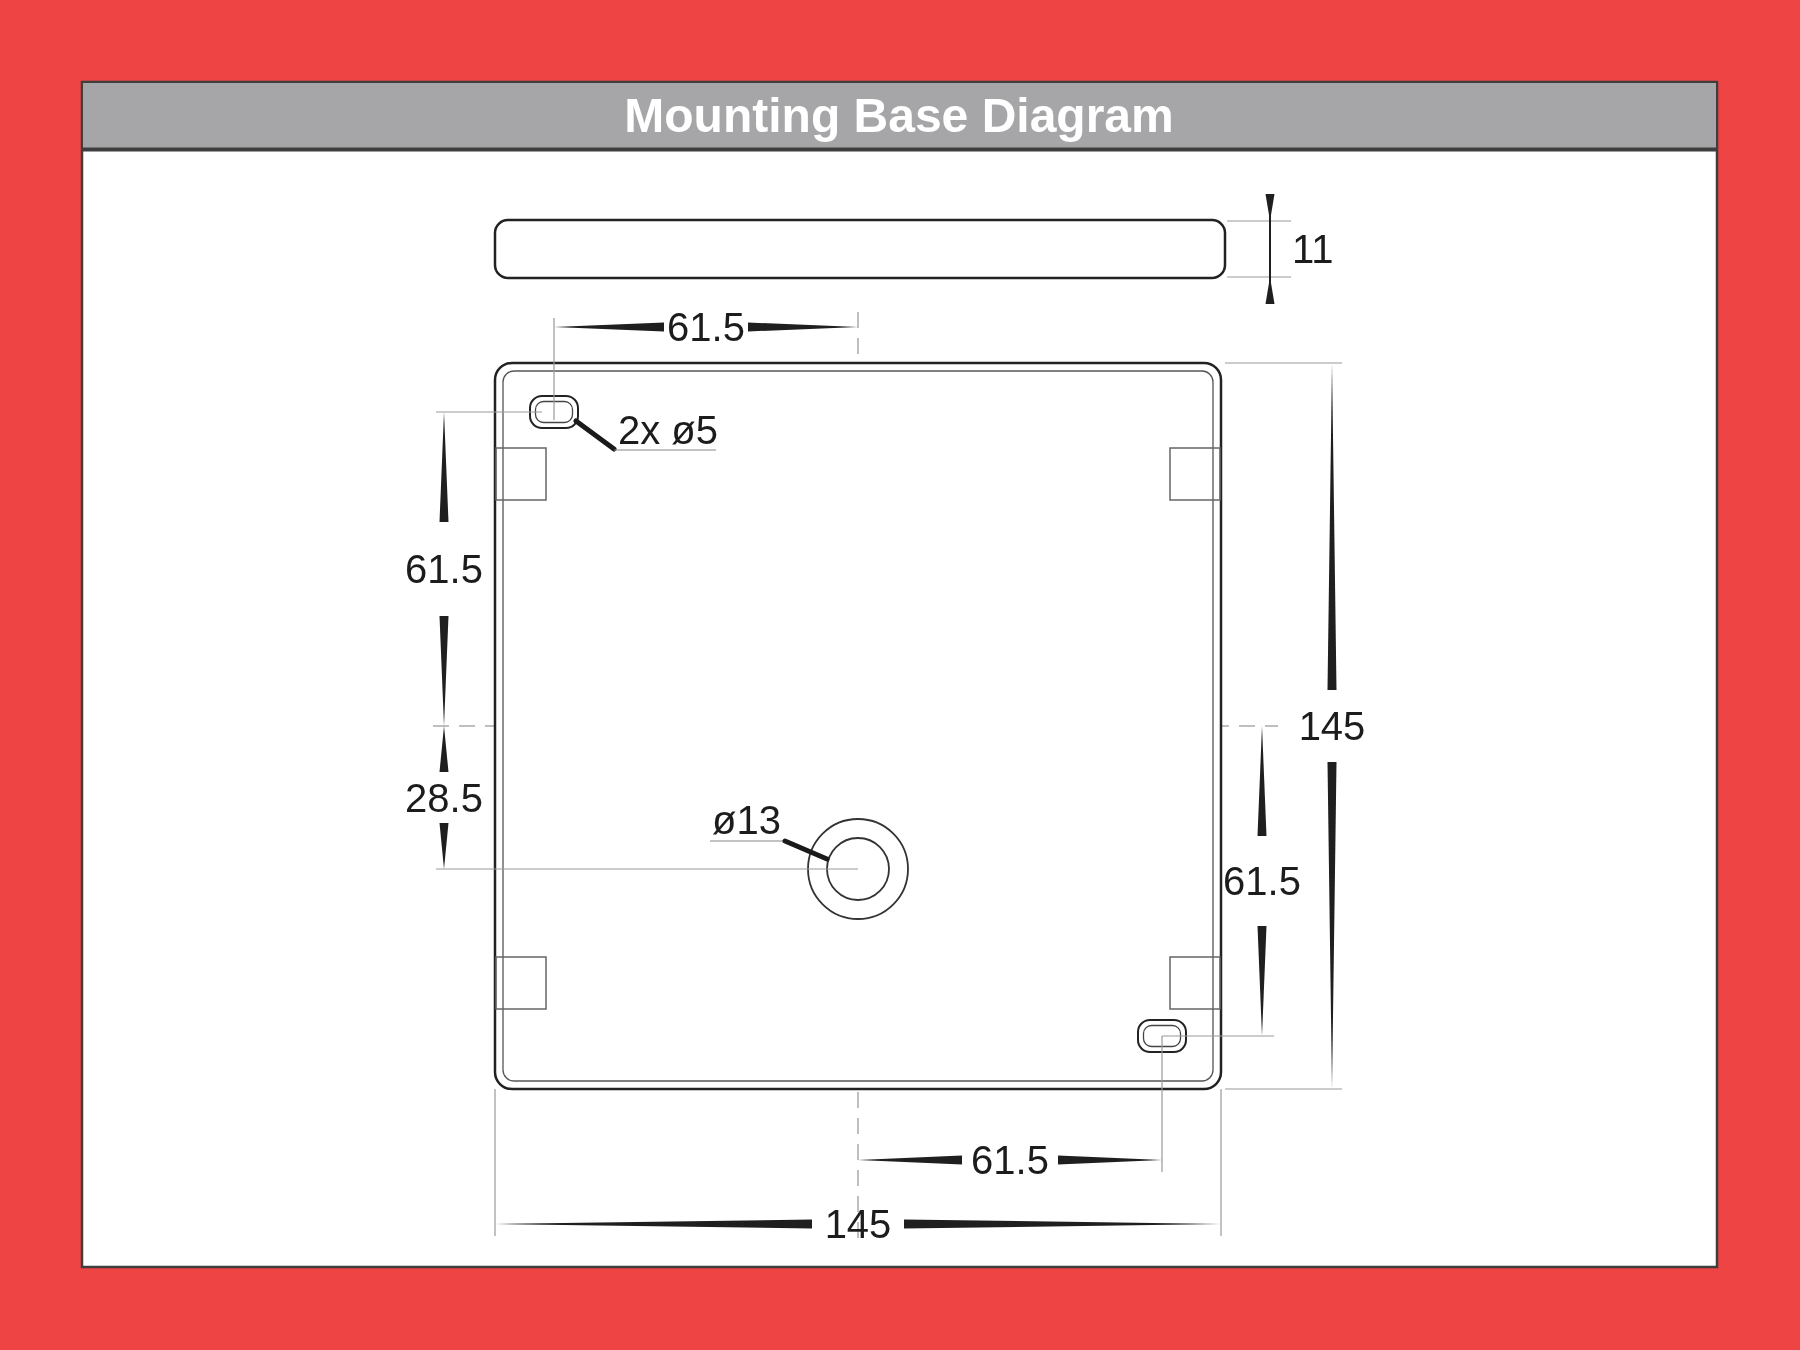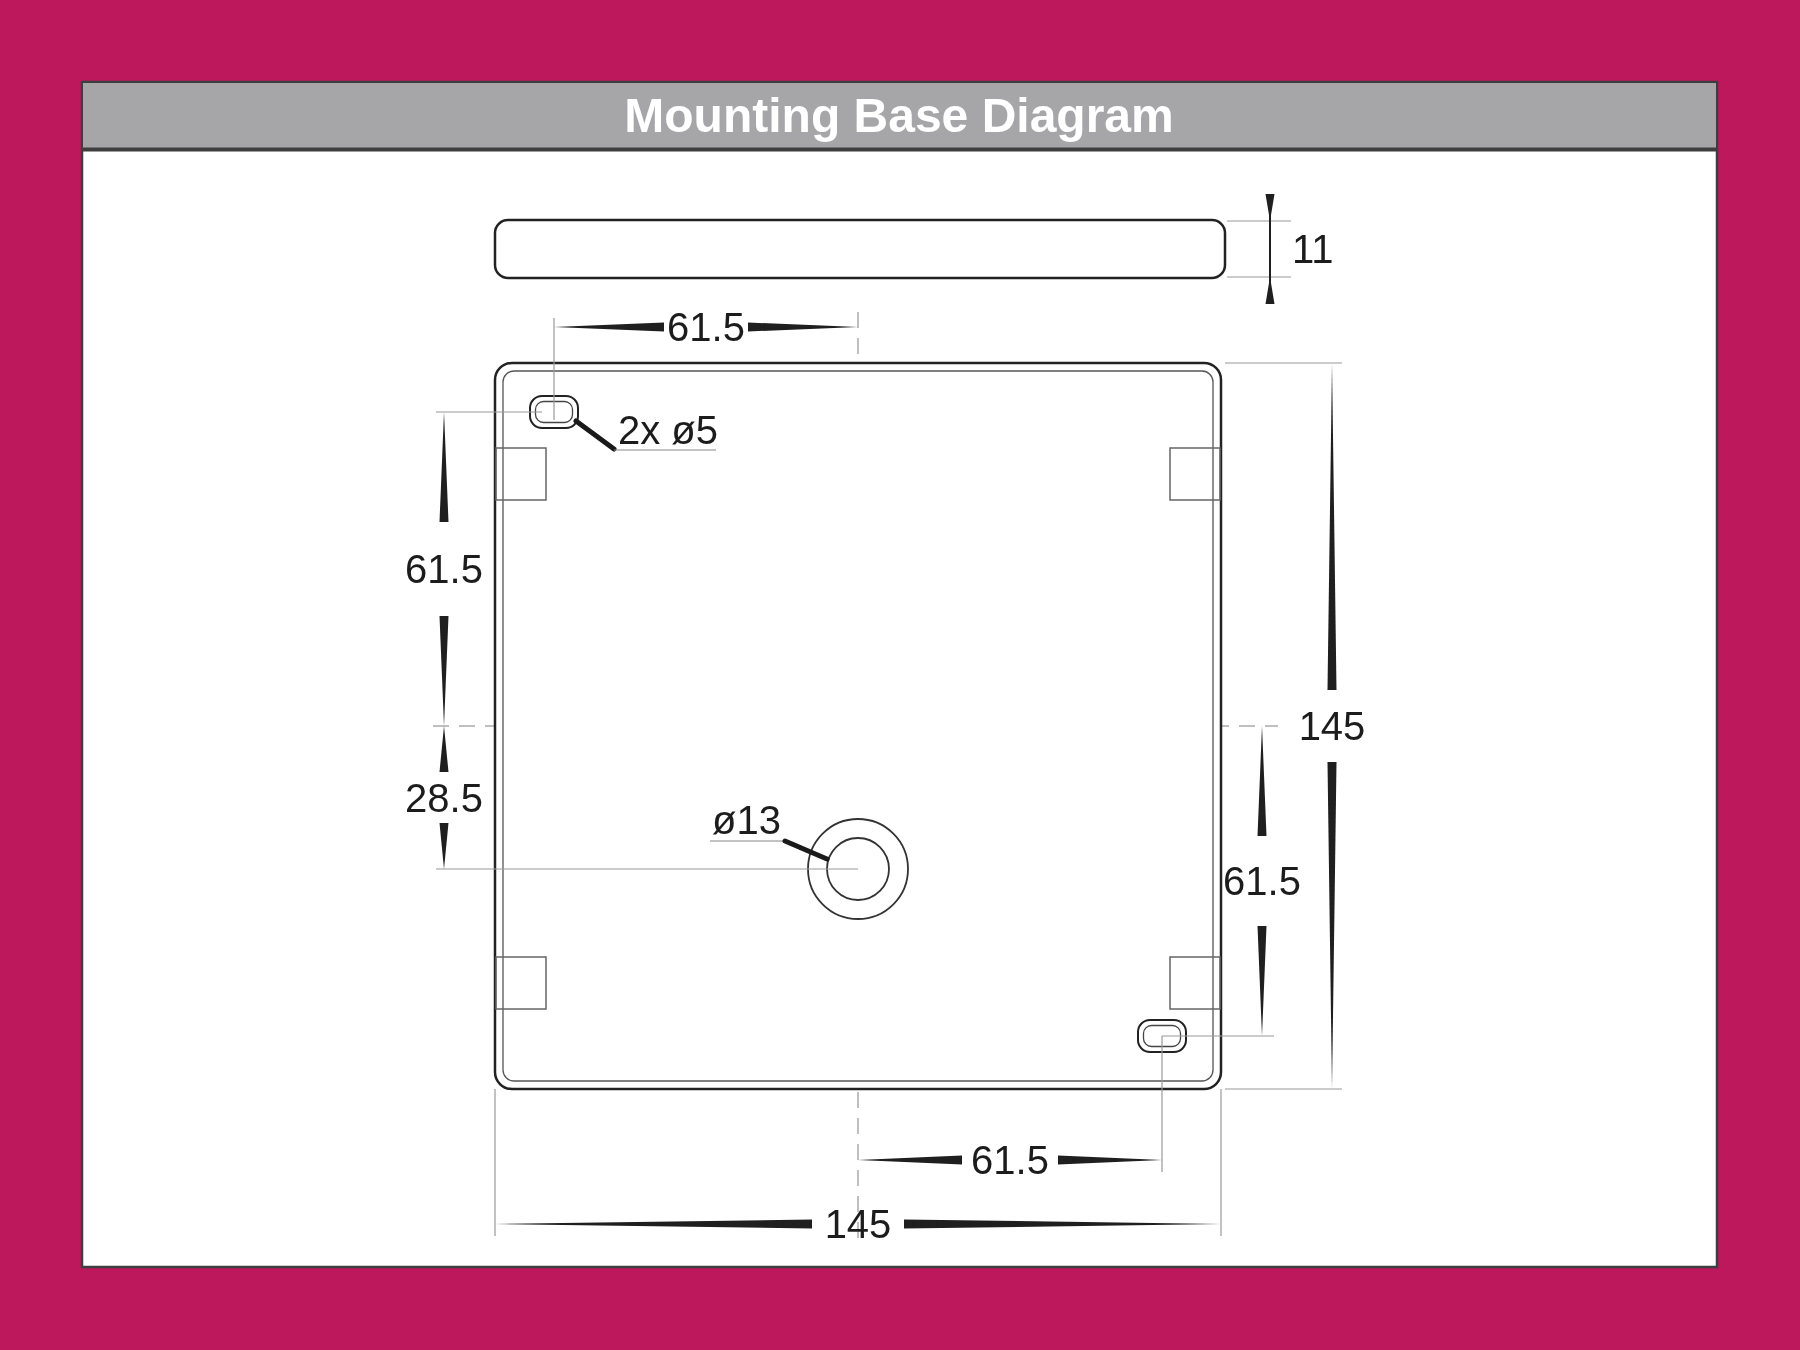--- a/index.html
+++ b/index.html
@@ -1,16 +1,16 @@
 <!DOCTYPE html>
 <html><head>
 <meta charset="utf-8">
 <style>
   html,body{margin:0;padding:0;background:#ffffff;}
-  .page{position:relative;width:1800px;height:1350px;background:#be185d;
+  .page{position:relative;width:1800px;height:1350px;background:#ef4444;
         font-family:"Liberation Sans", sans-serif;overflow:hidden;}
   svg{position:absolute;left:0;top:0;}
   text{font-family:"Liberation Sans", sans-serif;}
   .dimtxt{font-size:40px;fill:#1c1c1c;}
   .titletxt{font-size:48px;font-weight:bold;fill:#ffffff;}
   .notetxt{font-size:40px;fill:#1c1c1c;}
 </style>
 </head>
 <body>
 

